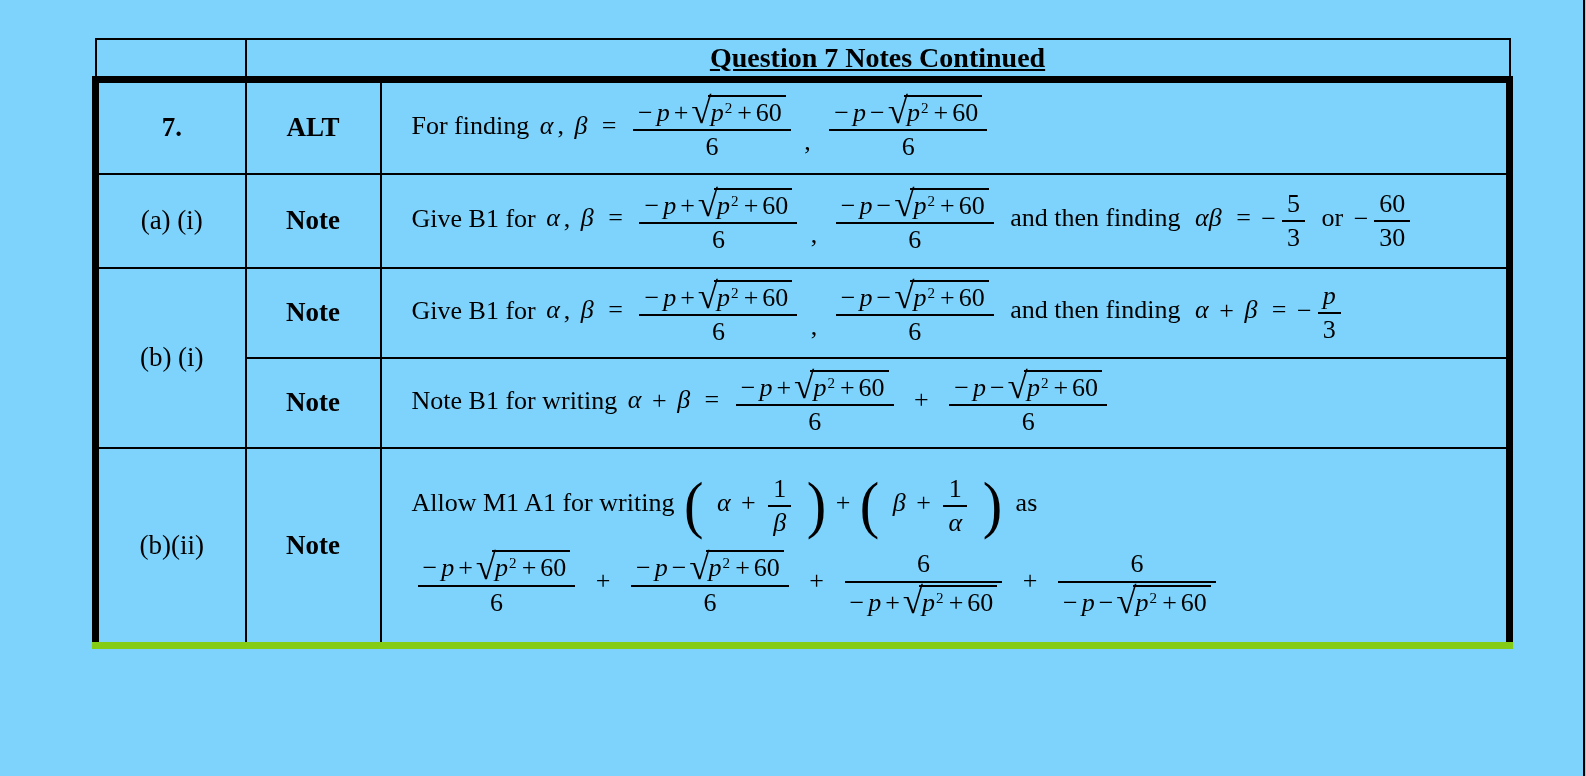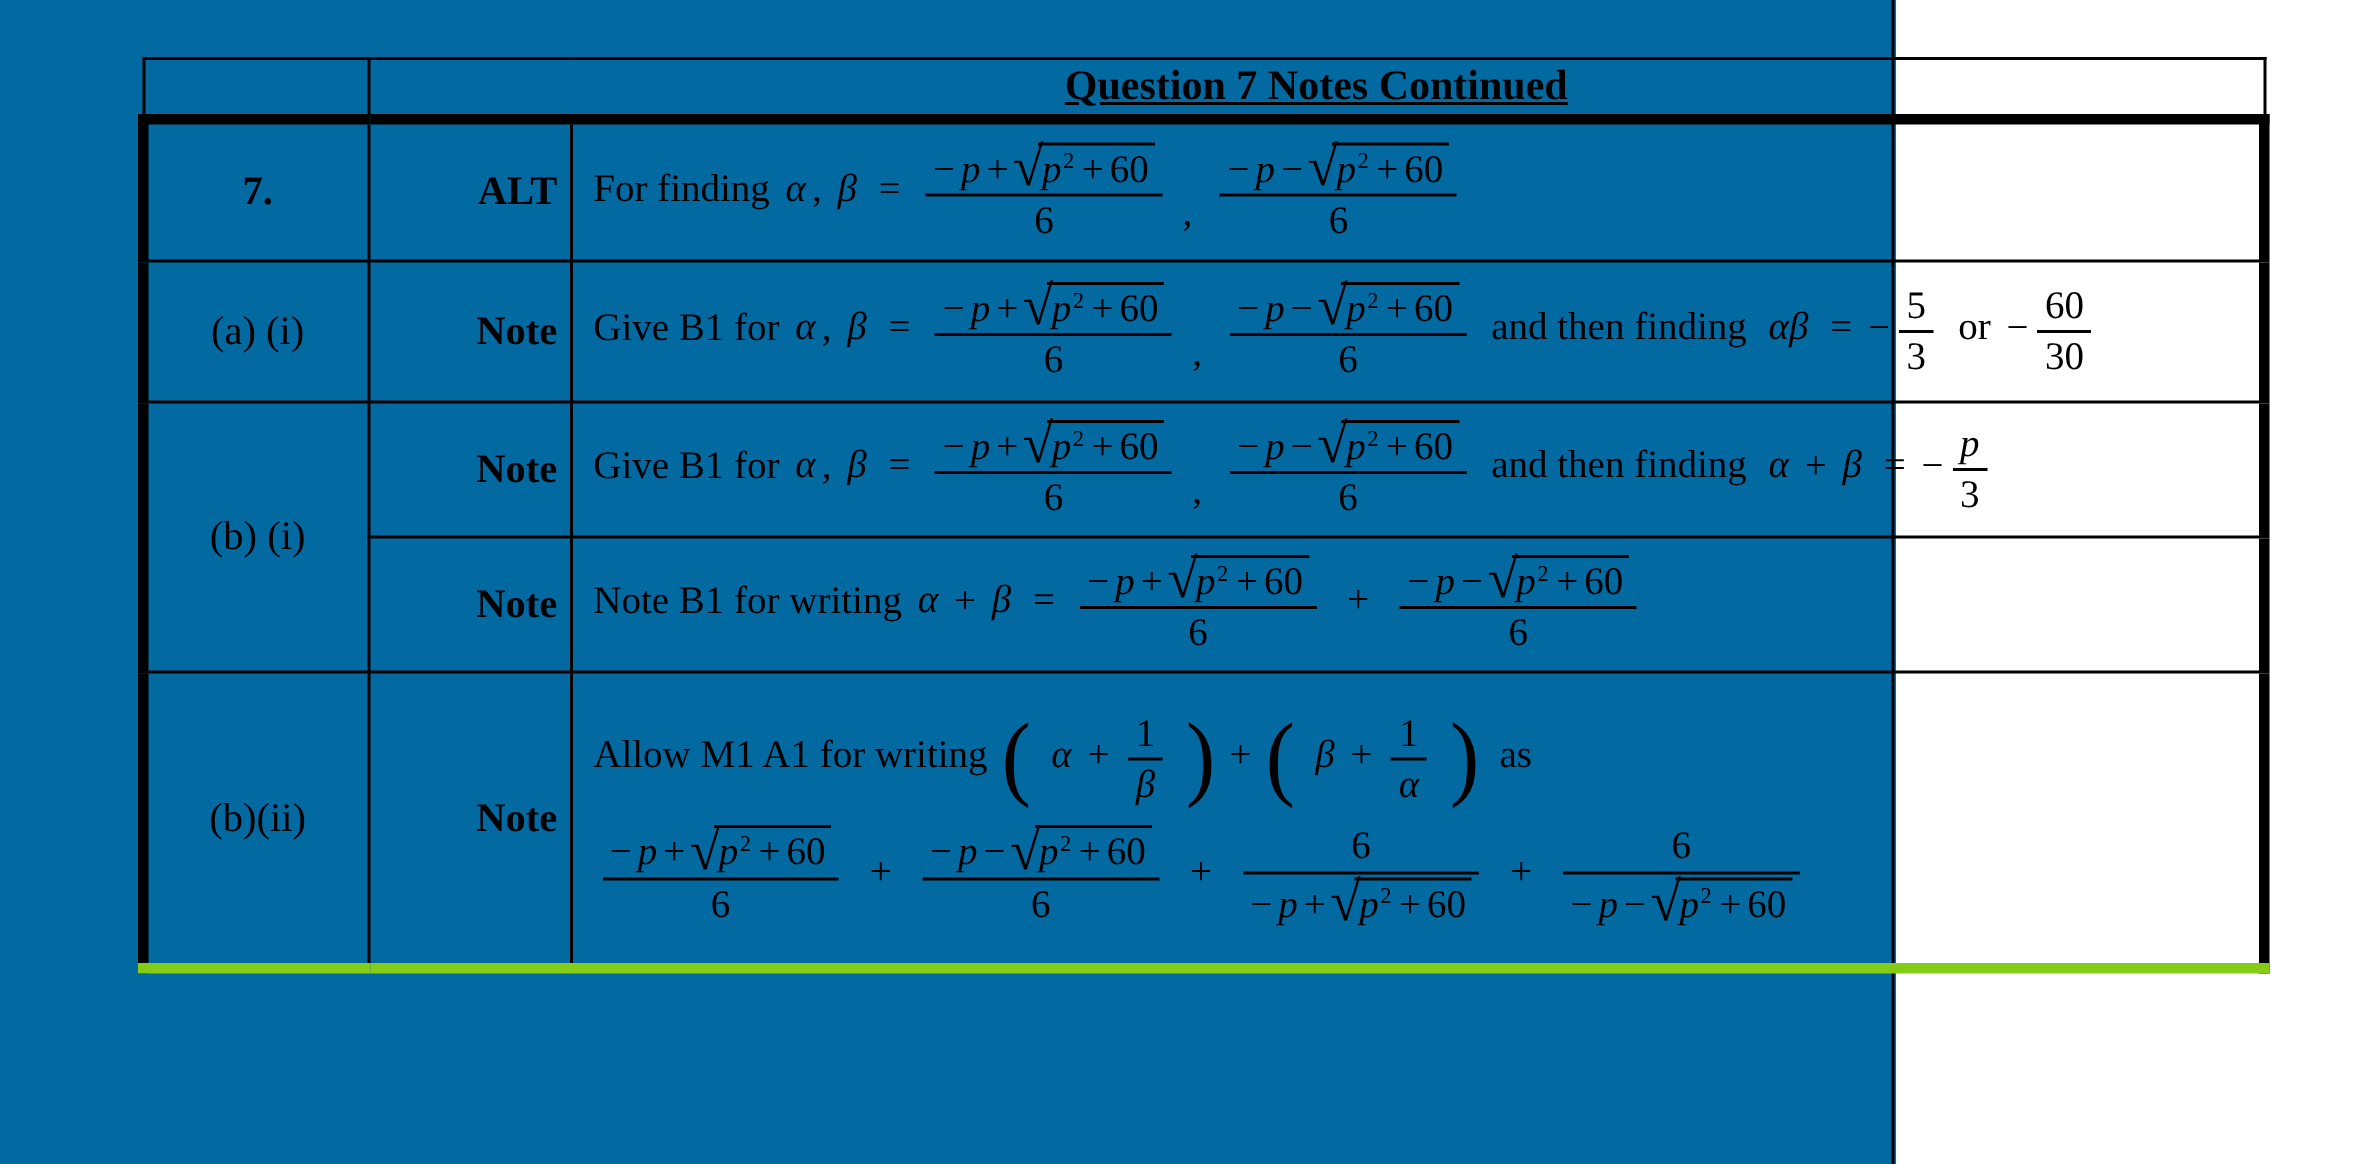--- a/index.html
+++ b/index.html
@@ -3,21 +3,21 @@
 <meta charset="utf-8">
 <style>
   * { box-sizing: border-box; }
   html, body { margin: 0; padding: 0; }
   body {
     width: 1586px; height: 776px;
     background: #ffffff; color: #000000;
     font-family: "Liberation Serif", "DejaVu Serif", serif;
     overflow: hidden;
   }
-  .page { position: relative; width: 1264px; height: 776px; background: #0369a1; font-family: Liberation Serif, serif; }
+  .page { position: relative; width: 1586px; height: 776px; background: #7dd3fc; font-family: Liberation Serif, serif; }
   .page-edge-line {
     position: absolute; right: 1px; top: 0; width: 2px; height: 776px;
     background: #000000;
   }
 
   table.notes {
     position: absolute; left: 92px; top: 38px;
     border-collapse: collapse; table-layout: fixed;
     width: 1414px;
   }
@@ -39,22 +39,22 @@
   tr.r4 { height: 90px; }
   tr.r5 { height: 198px; }
   tr.r5 td { border-bottom: 7px solid #84cc16; }
   td.first { border-left: 7px solid #000000; }
   td.last  { border-right: 7px solid #000000; }
   tr.hdr td.hl { border-left: 2px solid #000000; }
   tr.hdr td.hr { border-right: 2px solid #000000; }
 
   td.lab { text-align: center; font-size: 27px; }
   td.lab.bold { font-weight: bold; }
-  td.tag { text-align: right; font-weight: bold; font-size: 27px; }
-  td.body { text-align: left; font-size: 26px; padding-left: 14px; }
+  td.tag { text-align: center; font-weight: bold; font-size: 27px; }
+  td.body { text-align: left; font-size: 26px; padding-left: 30px; }
 
   .it { font-style: italic; }
   .op  { margin: 0 8px; }
   .op2 { margin: 0 4px; }
   .comma { position: relative; top: 0.62em; margin: 0 6px 0 1px; }
 
   .frac {
     display: inline-flex; flex-direction: column; align-items: center;
     vertical-align: middle; margin: 0 6px; line-height: 1.05;
   }

